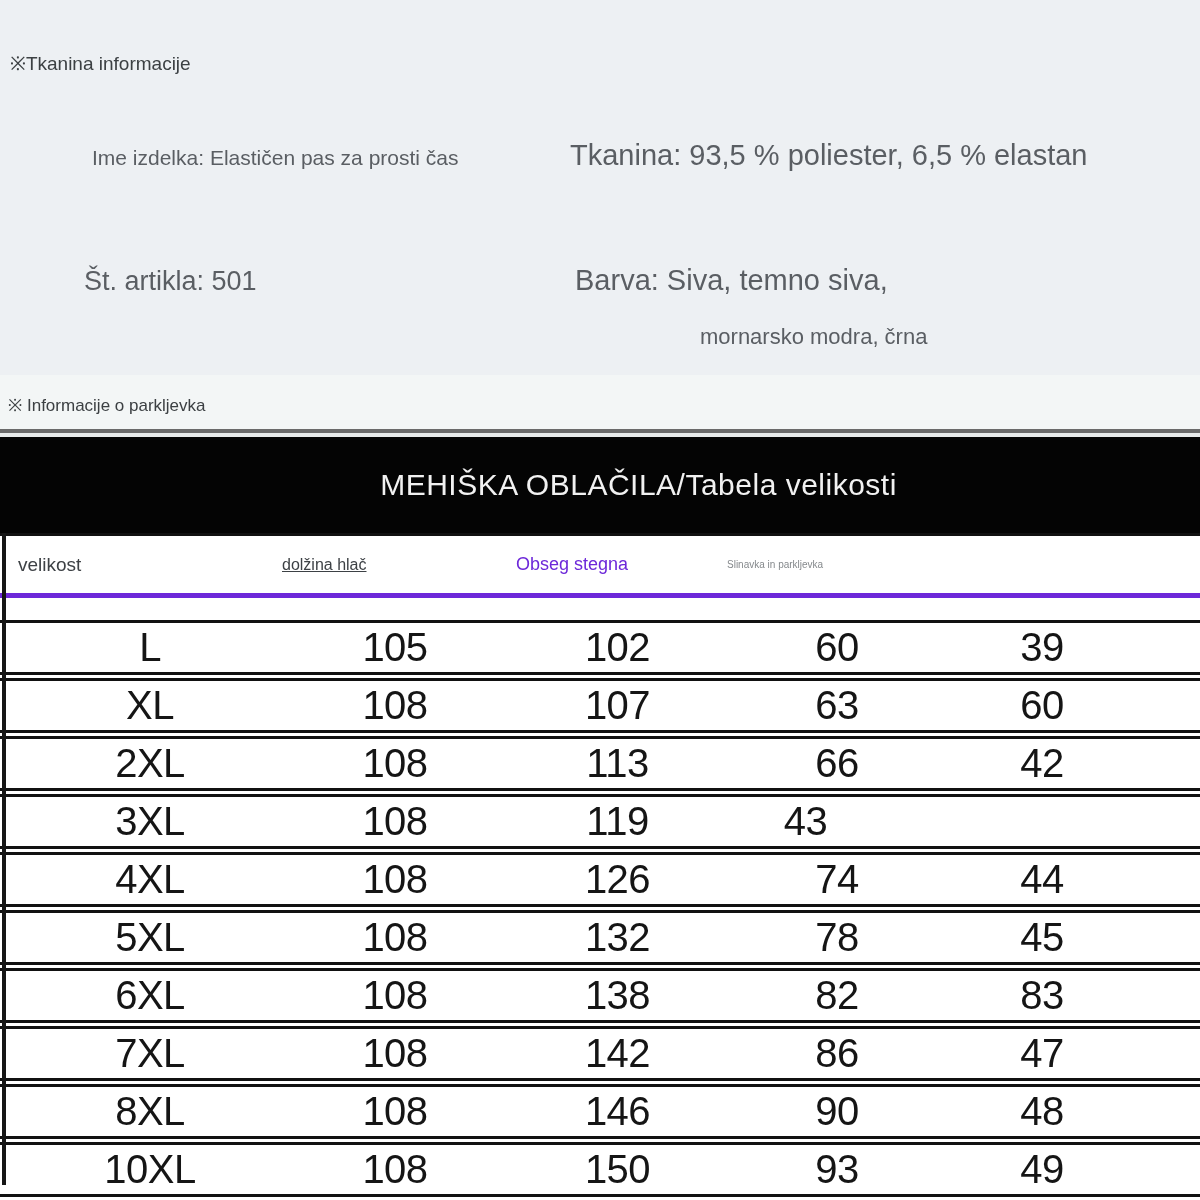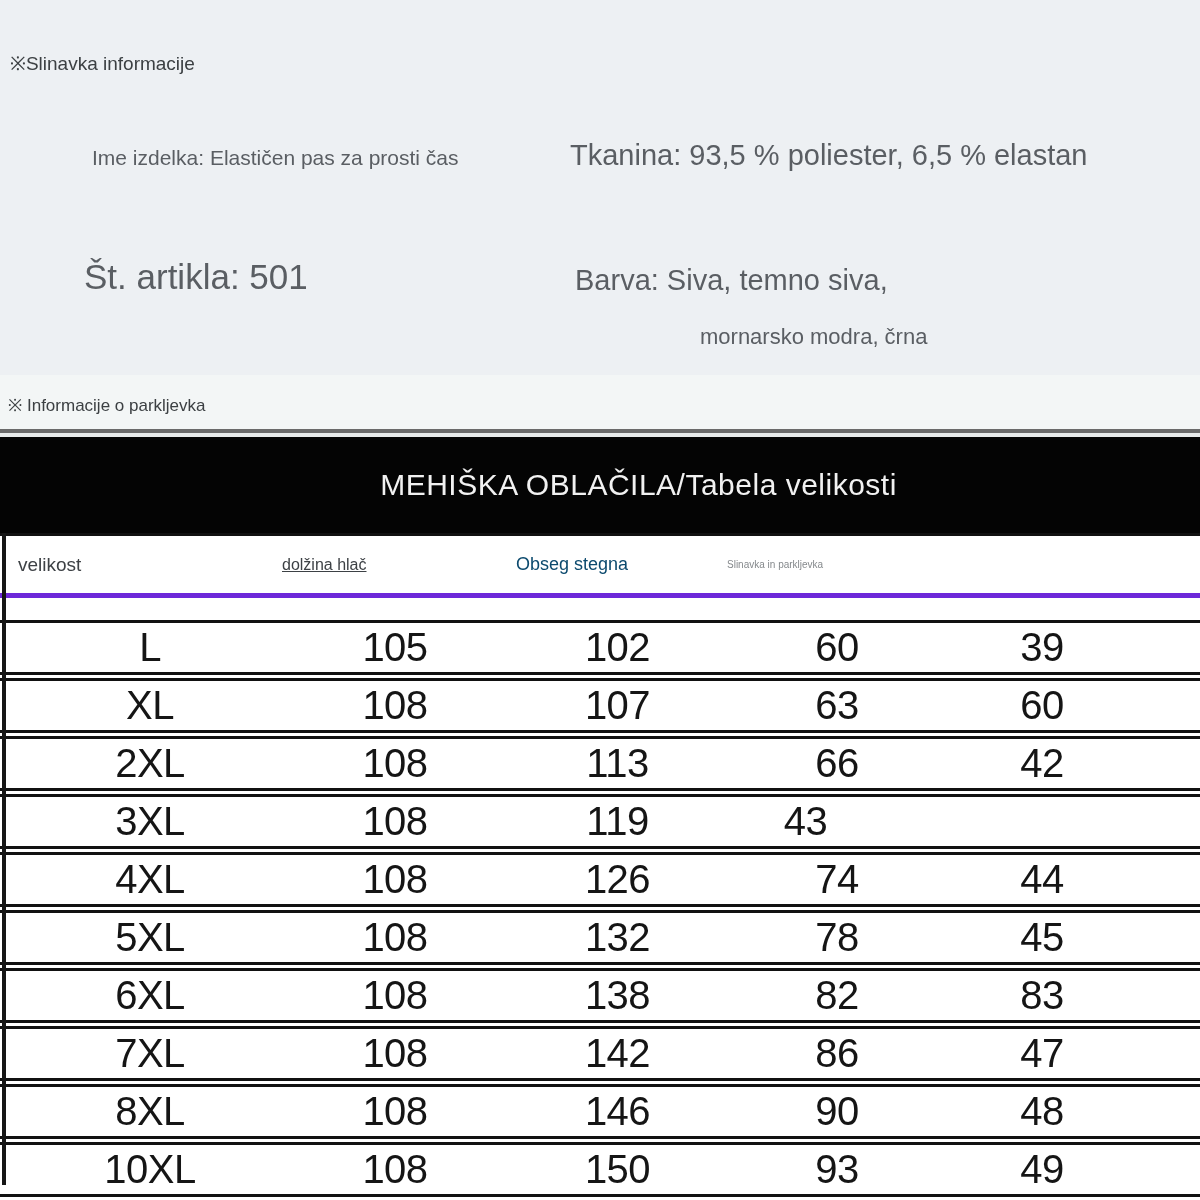--- a/index.html
+++ b/index.html
@@ -39,22 +39,22 @@
   .fabric {
     position: absolute;
     left: 570px;
     top: 139px;
     font-size: 29px;
     color: #5a5e63;
   }
   .article {
     position: absolute;
     left: 84px;
-    top: 257px;
-    font-size: 35px;
+    top: 266px;
+    font-size: 27px;
     color: #5a5e63;
   }
   .color1 {
     position: absolute;
     left: 575px;
     top: 264px;
     font-size: 29px;
     color: #5a5e63;
   }
   .color2 {
@@ -141,36 +141,36 @@
     color: #151515;
     letter-spacing: -0.5px;
   }
   .c0 { padding-left: 18px; }
   .c3 { padding-left: 8px; }
   .c4 { padding-right: 55px; }
 
   .h0 { font-size: 19px; color: #3d4145; letter-spacing: 0; }
   .h1 { font-size: 16px; color: #3d4145; letter-spacing: 0; text-decoration: underline; }
   .h2 { font-size: 27px; color: #54585c; letter-spacing: 0; }
-  .h3 { font-size: 18px; color: #0c4a6e; letter-spacing: 0; }
+  .h3 { font-size: 18px; color: #6d28d9; letter-spacing: 0; }
   .h4 { font-size: 10px; color: #85898c; letter-spacing: 0; }
 
   .bottom-bar {
     width: 1200px;
     height: 7px;
     background: #111111;
   }
 </style>
 </head>
 <body>
 
 <div>
 
   <section class="basic-info">
-    <div class="sec-label">※Slinavka informacije</div>
+    <div class="sec-label">※Tkanina informacije</div>
     <div class="product-name">Ime izdelka: Elastičen pas za prosti čas</div>
     <div class="fabric">Tkanina: 93,5 % poliester, 6,5 % elastan</div>
     <div class="article">Št. artikla: 501</div>
     <div class="color1">Barva: Siva, temno siva,</div>
     <div class="color2">mornarsko modra, črna</div>
   </section>
 
   <section class="size-strip">
     <div class="strip-label">※ Informacije o parkljevka</div>
   </section>

